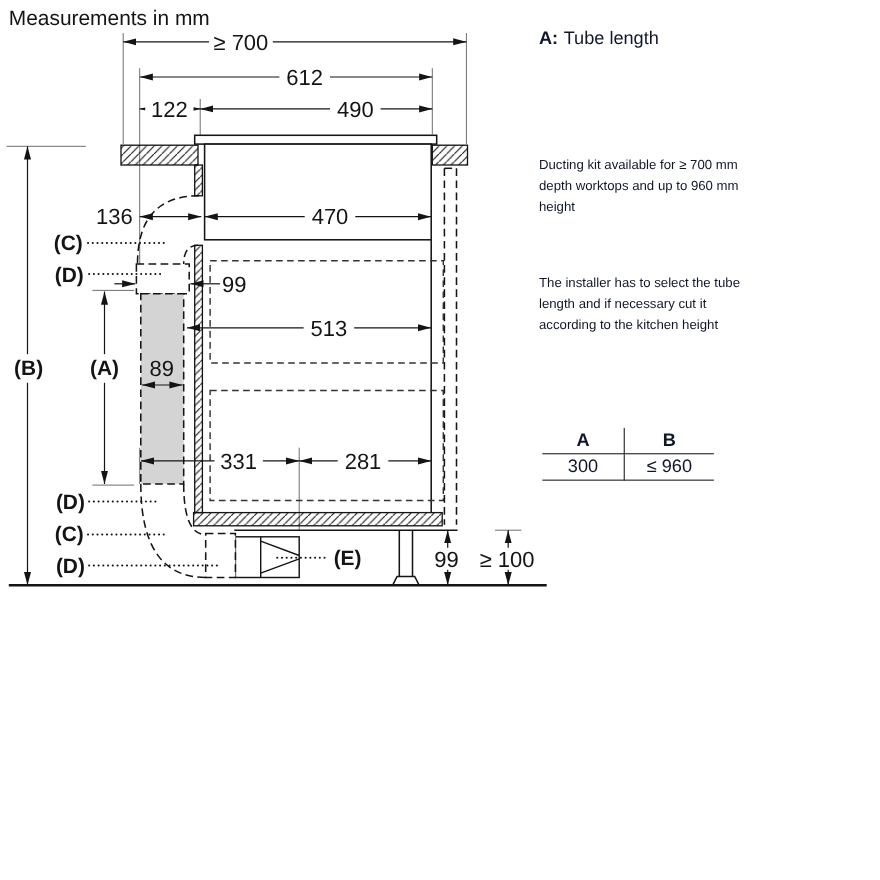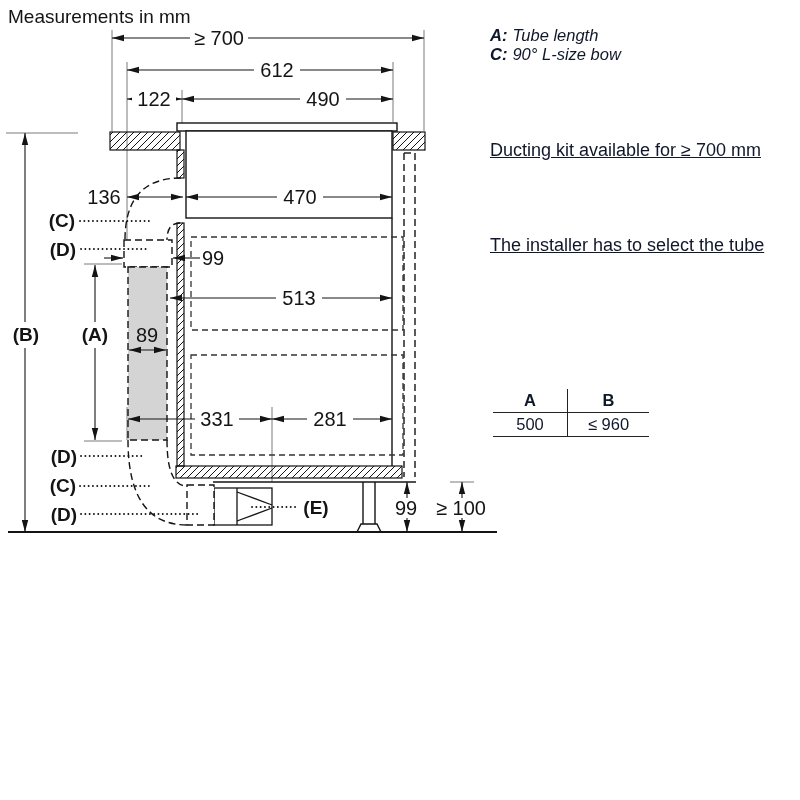--- a/index.html
+++ b/index.html
@@ -1,25 +1,25 @@
 <!DOCTYPE html>
 <html><head>
 <meta charset="utf-8">
 <style>
   html,body{margin:0;padding:0;background:#ffffff;}
   #page{position:relative;width:800px;height:800px;background:#ffffff;
         font-family:"Liberation Sans",sans-serif;color:#0f172a;overflow:hidden;}
   #diagram-svg{position:absolute;left:0;top:0;}
   #right-panel{position:absolute;left:488px;top:0;width:312px;height:560px;}
-  .leg-row{line-height:19.4px;font-size:16.5px;white-space:nowrap;font-style:italic;}
+  .leg-row{line-height:19.4px;font-size:16.5px;white-space:nowrap;}
   .lkey{font-weight:700;margin-right:5px;}
   #legend{position:absolute;left:2px;top:26px;}
-  .para{position:absolute;left:2px;font-size:18px;line-height:19px;text-decoration:underline;}
+  .para{position:absolute;left:2px;font-size:12px;line-height:19px;}
   #para-availability{top:141px;}
-  #para-installer{top:236px;}
+  #para-installer{top:248px;}
   #ab-table{position:absolute;left:5px;top:389px;border-collapse:collapse;
             font-size:16.5px;text-align:center;}
   #ab-table td,#ab-table th{padding:0;height:23px;vertical-align:middle;}
   #ab-table .colA{width:74px;border-right:1.3px solid #222;}
   #ab-table .colB{width:81px;}
   #ab-table .hrow th{border-bottom:1.3px solid #222;font-weight:700;}
   #ab-table .r1 td{border-bottom:1.3px solid #222;}
   
   .dim{font-size:20px;fill:#141414;text-anchor:middle;}
   .lab{font-size:19px;font-weight:700;fill:#141414;text-anchor:middle;}
@@ -173,40 +173,41 @@
       <text class="lab" x="316" y="514">(E)</text>
     </g>
   </svg>
 
   <div id="right-panel">
 
     <div id="legend">
       <div class="leg-row">
         <span class="lkey">A:</span><span>Tube length</span>
       </div>
-      <div class="leg-row">
-        <span class="lkey">C:</span><span>90° L-size bow</span>
-      </div>
     </div>
 
     <div class="para" id="para-availability">
       <div>Ducting kit available for ≥ 700 mm</div>
+      <div>depth worktops and up to 960 mm</div>
+      <div>height</div>
     </div>
 
     <div class="para" id="para-installer">
       <div>The installer has to select the tube</div>
+      <div>length and if necessary cut it</div>
+      <div>according to the kitchen height</div>
     </div>
 
     <table id="ab-table">
       <tbody>
           <tr class="hrow">
         <th class="colA">A</th>
         <th class="colB">B</th>
       </tr>
       <tr class="r1">
-        <td class="colA">500</td>
+        <td class="colA">300</td>
         <td class="colB">≤ 960</td>
       </tr>
     </tbody>
       </table>
 
   </div>
 </div>
 
 </body></html>

